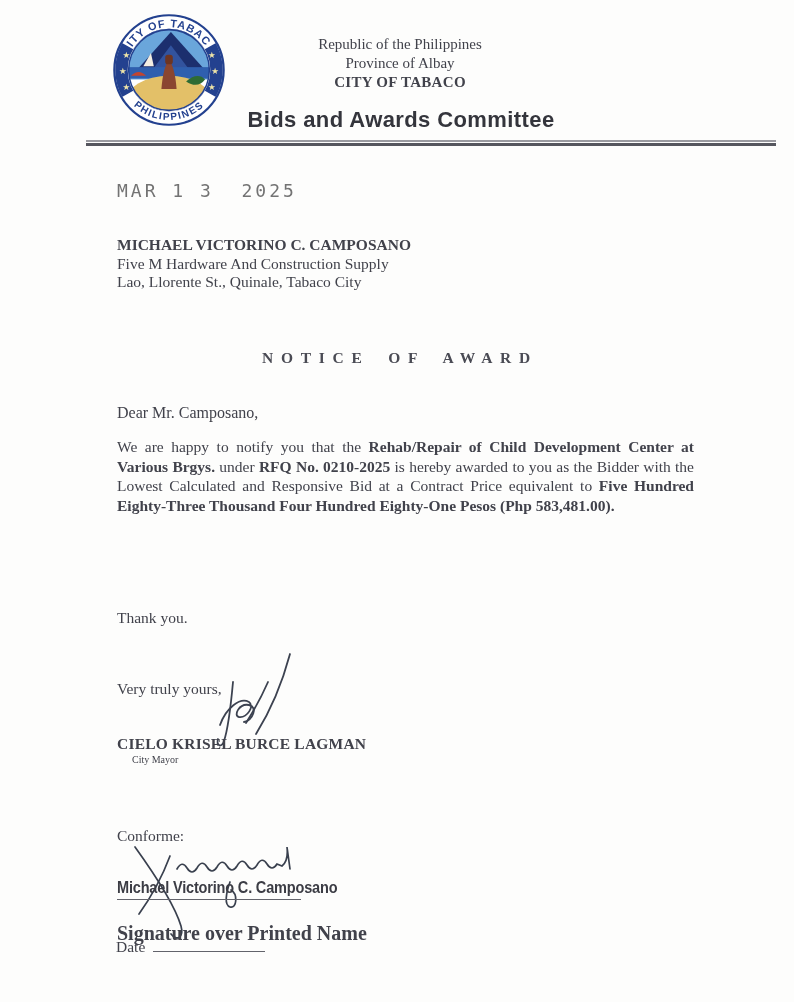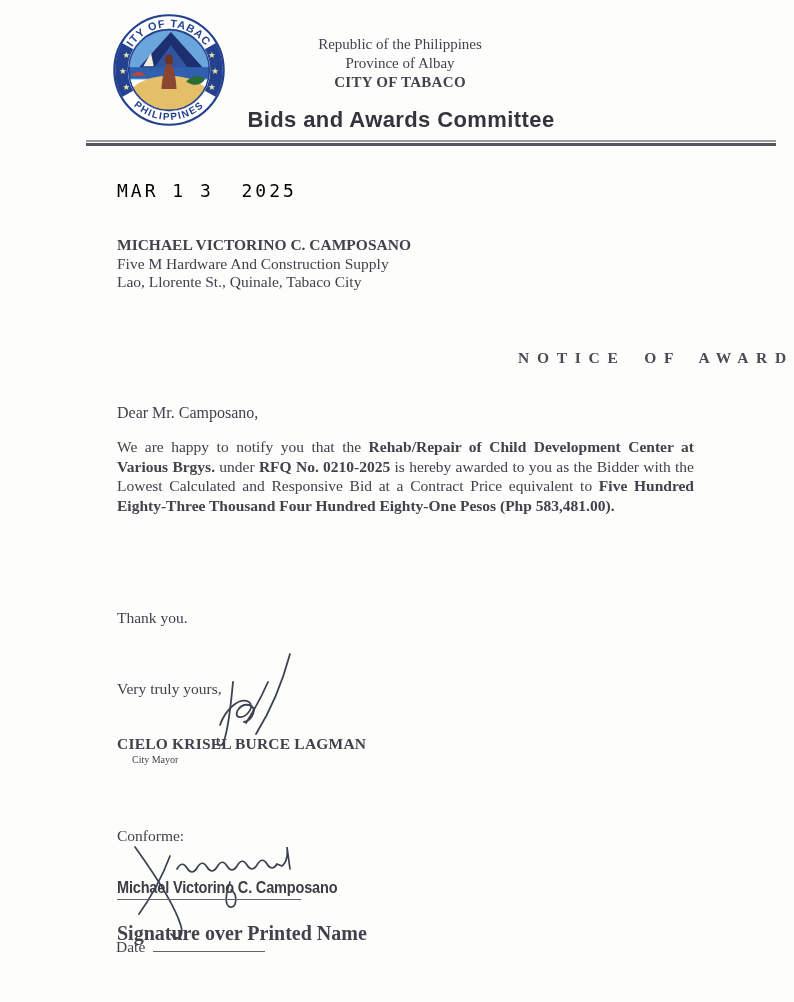--- a/index.html
+++ b/index.html
@@ -15,27 +15,27 @@
     font-size:15px;line-height:19px;}
   .gov-lines .city{font-weight:700;letter-spacing:.3px;}
   .committee{left:0;right:0;top:107px;text-align:center;padding-left:8px;
     font-family:Liberation Sans, sans-serif;font-weight:700;font-size:22px;
     letter-spacing:.4px;color:#34353c;}
   .rule{left:86px;width:690px;top:140px;height:6px;
     border-top:2px solid #9a9aa0;border-bottom:0;}
   .rule::after{content:"";display:block;margin-top:1px;height:3px;background:#55565e;}
   
   .stamp{left:117px;top:180px;font-family:"DejaVu Sans Mono", monospace;
-    font-size:18px;letter-spacing:3px;color:#000000;white-space:pre;
+    font-size:18px;letter-spacing:3px;color:#737373;white-space:pre;
     font-weight:500;}
   
   .addressee{left:117px;top:236px;font-size:15.5px;line-height:18.5px;}
   .addressee .name{font-weight:700;}
   
-  .noa-title{left:0;right:0;top:349px;text-align:right;padding-left:6px;
+  .noa-title{left:0;right:0;top:349px;text-align:center;padding-left:6px;
     font-weight:700;font-size:15.5px;letter-spacing:.5em;word-spacing:.45em;
     color:#4a4b54;}
   .salutation{left:117px;top:404px;font-size:16px;}
   .para{left:117px;width:577px;font-size:15.5px;line-height:19.6px;
     text-align:justify;text-align-last:left;margin:0;}
   .p1{top:437px;}
   .p2{top:553px;}
   .thanks{left:117px;top:609px;font-size:15.5px;}
   
   .valediction{left:117px;top:680px;font-size:15.5px;}

